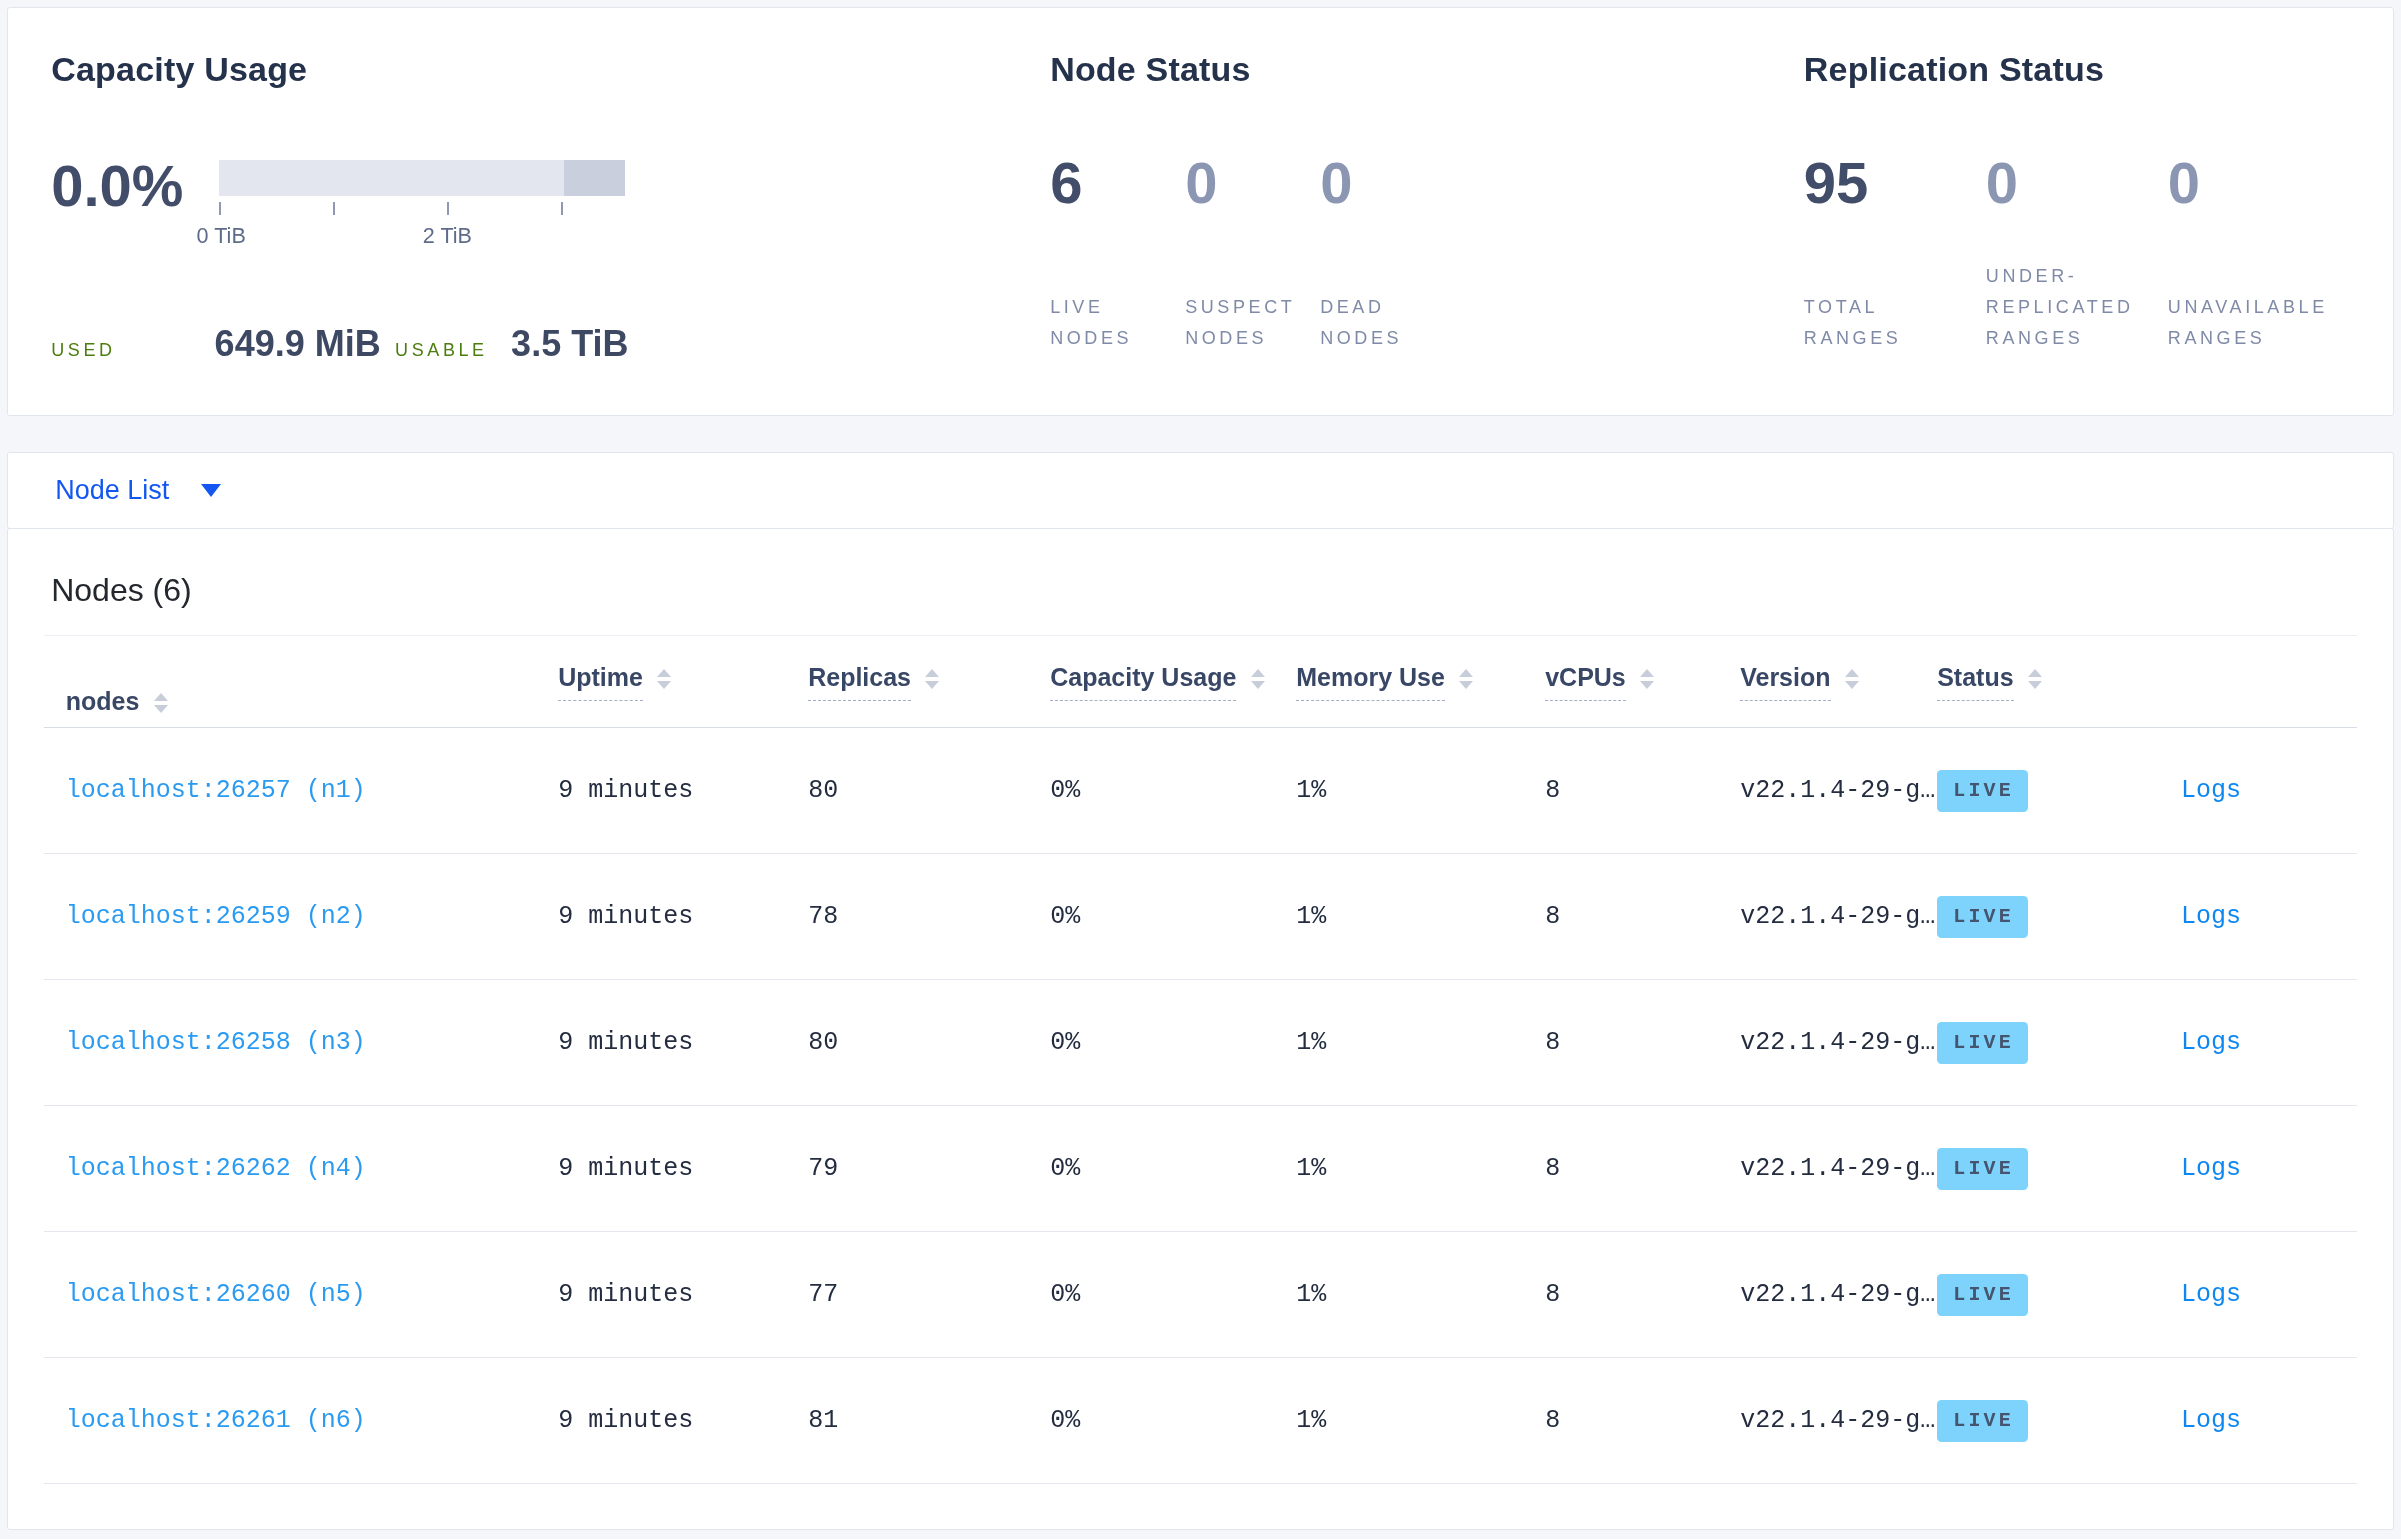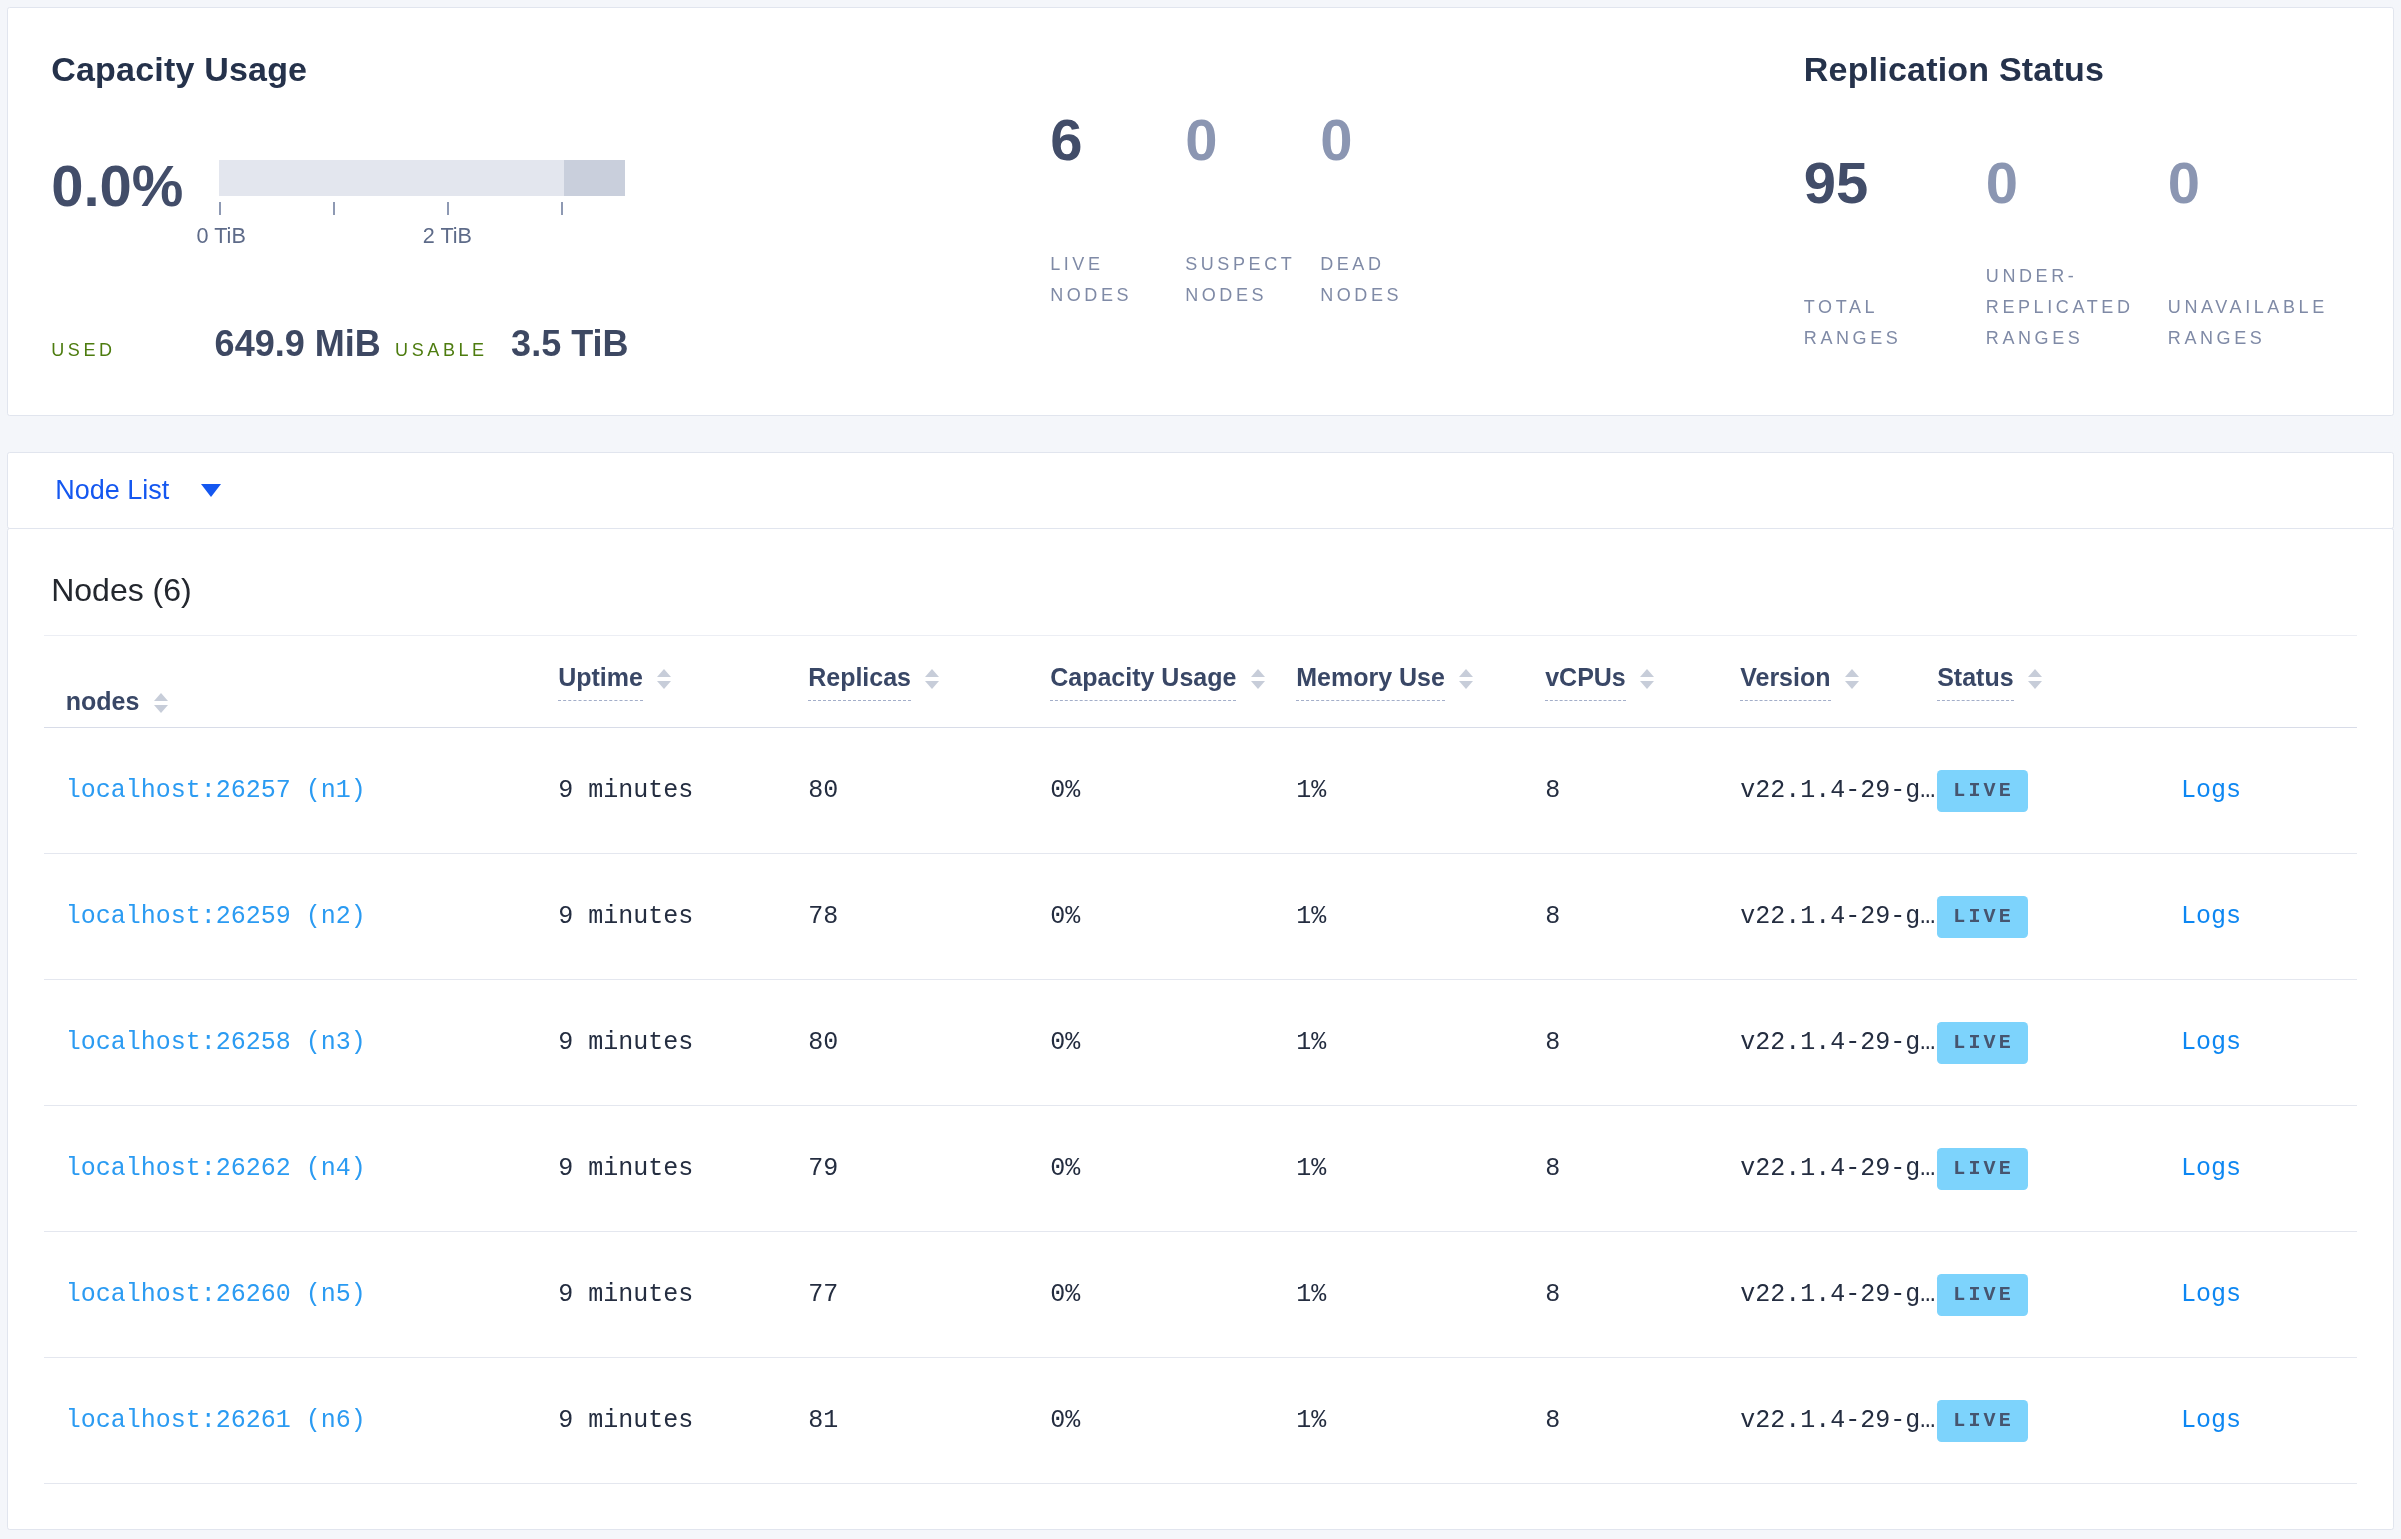--- a/index.html
+++ b/index.html
@@ -172,20 +172,21 @@
     </div>
     <div class="cap-footer">
       <span class="klabel m-used-label">USED</span>
       <span class="kvalue m-used-value">649.9 MiB</span>
       <span class="klabel m-usable-label">USABLE</span>
       <span class="kvalue">3.5 TiB</span>
     </div>
   </div>
 
   <div class="sec sec-nodes">
+    <div class="sec-title">Node Status</div>
     <div class="stat-row">
       <div class="stat">
         <div class="big-num">6</div>
         <div class="stat-label">LIVE NODES</div>
       </div>
       <div class="stat">
         <div class="big-num muted">0</div>
         <div class="stat-label">SUSPECT NODES</div>
       </div>
       <div class="stat">

